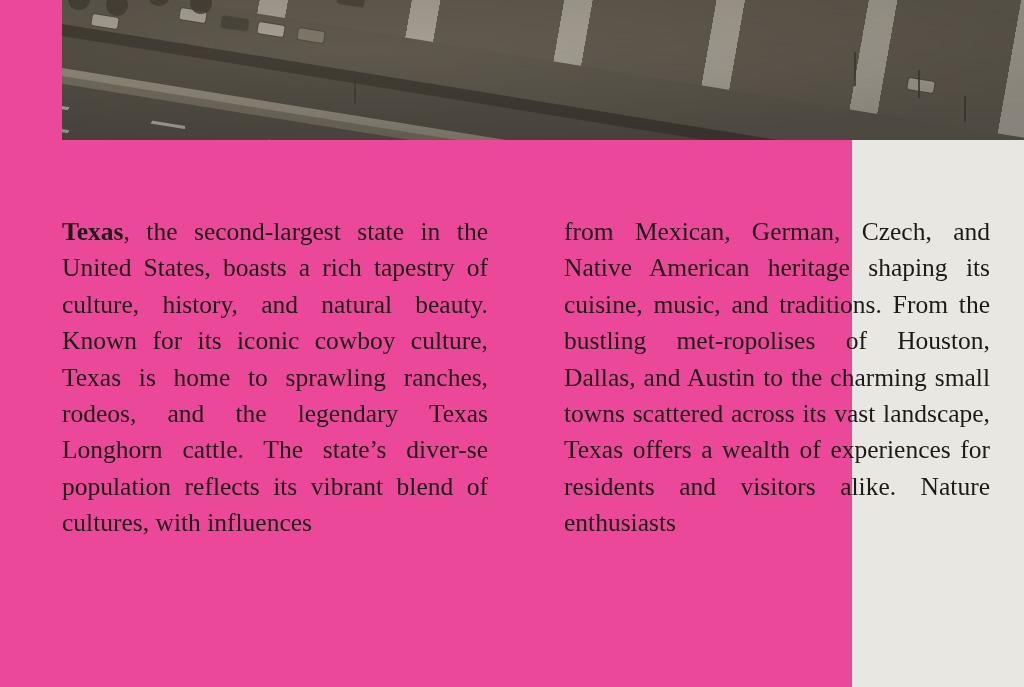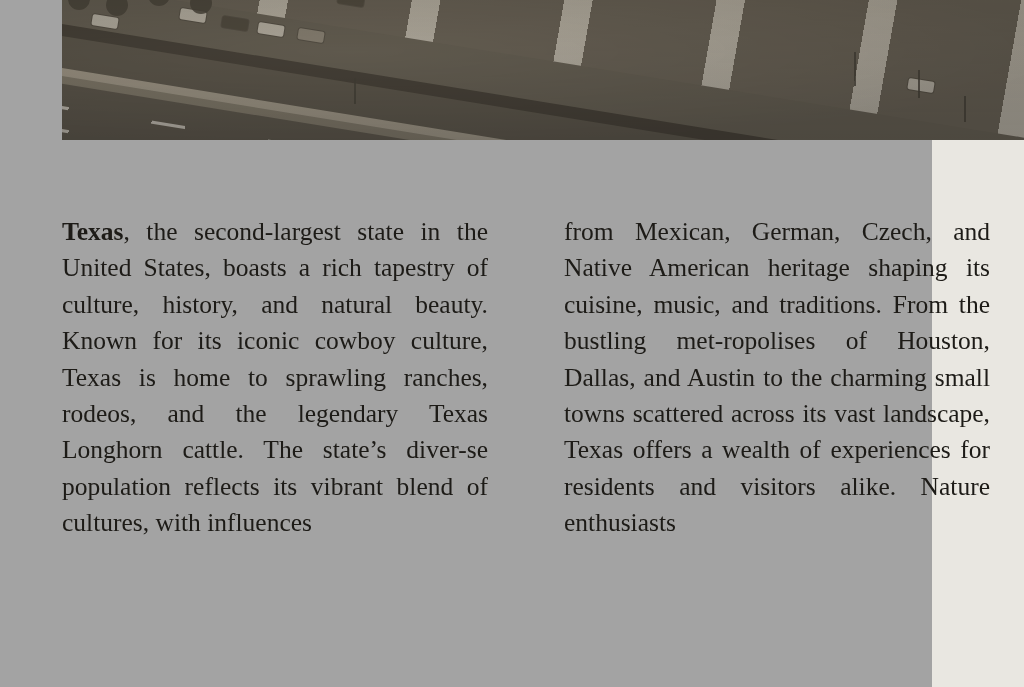--- a/index.html
+++ b/index.html
@@ -8,23 +8,23 @@
   }
   body {
     width: 1024px;
     height: 687px;
     background: #e9e7e1;
     font-family: "Liberation Serif", serif;
     overflow: hidden;
   }
   .page {
     position: relative;
-    width: 932px;
+    width: 852px;
     height: 687px;
-    background: #a3a3a3;
+    background: #ec4899;
   }
 
   
   .hero {
     position: absolute;
     left: 62px;
     top: -8px;
     width: 962px;
     height: 148px;
     overflow: hidden;

